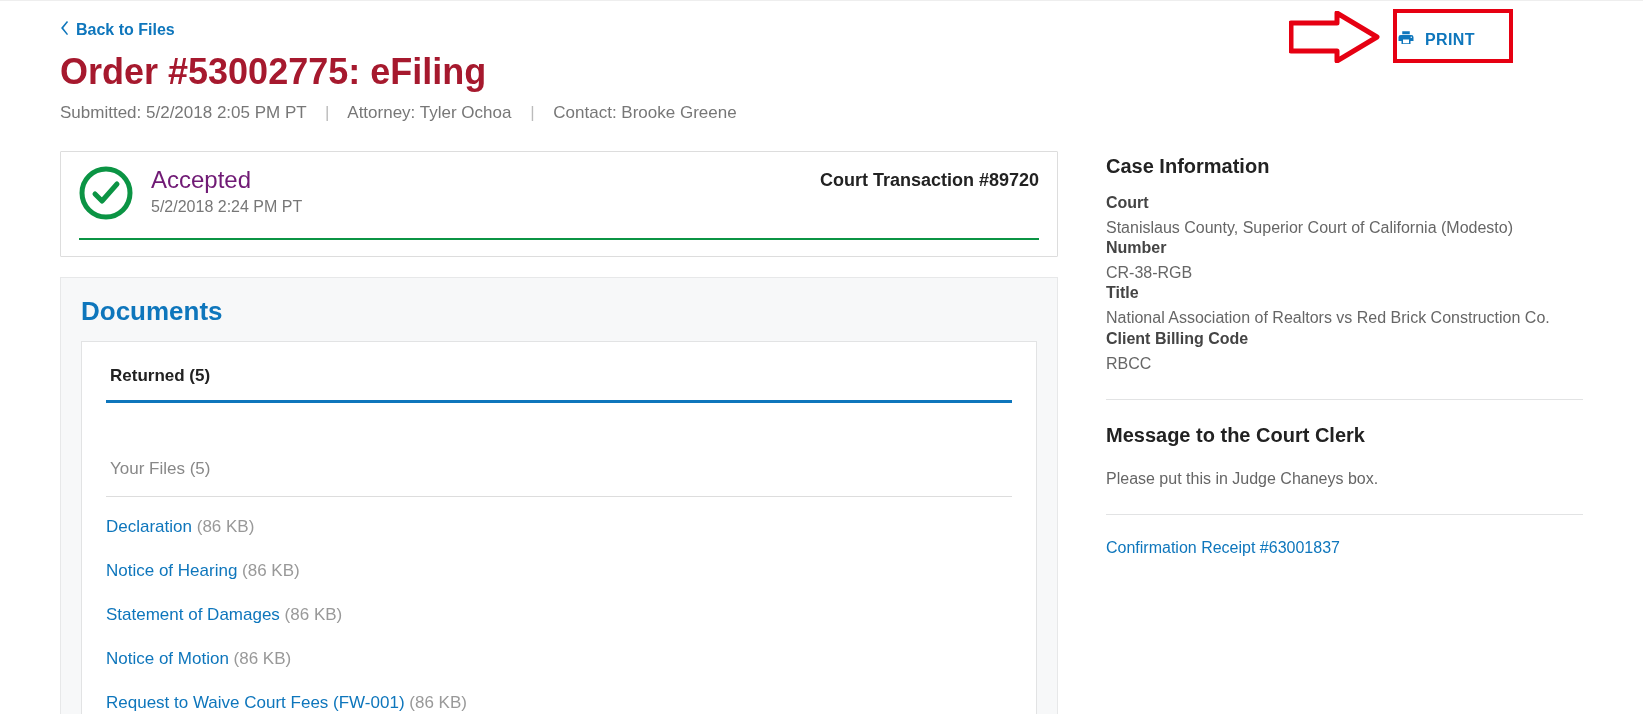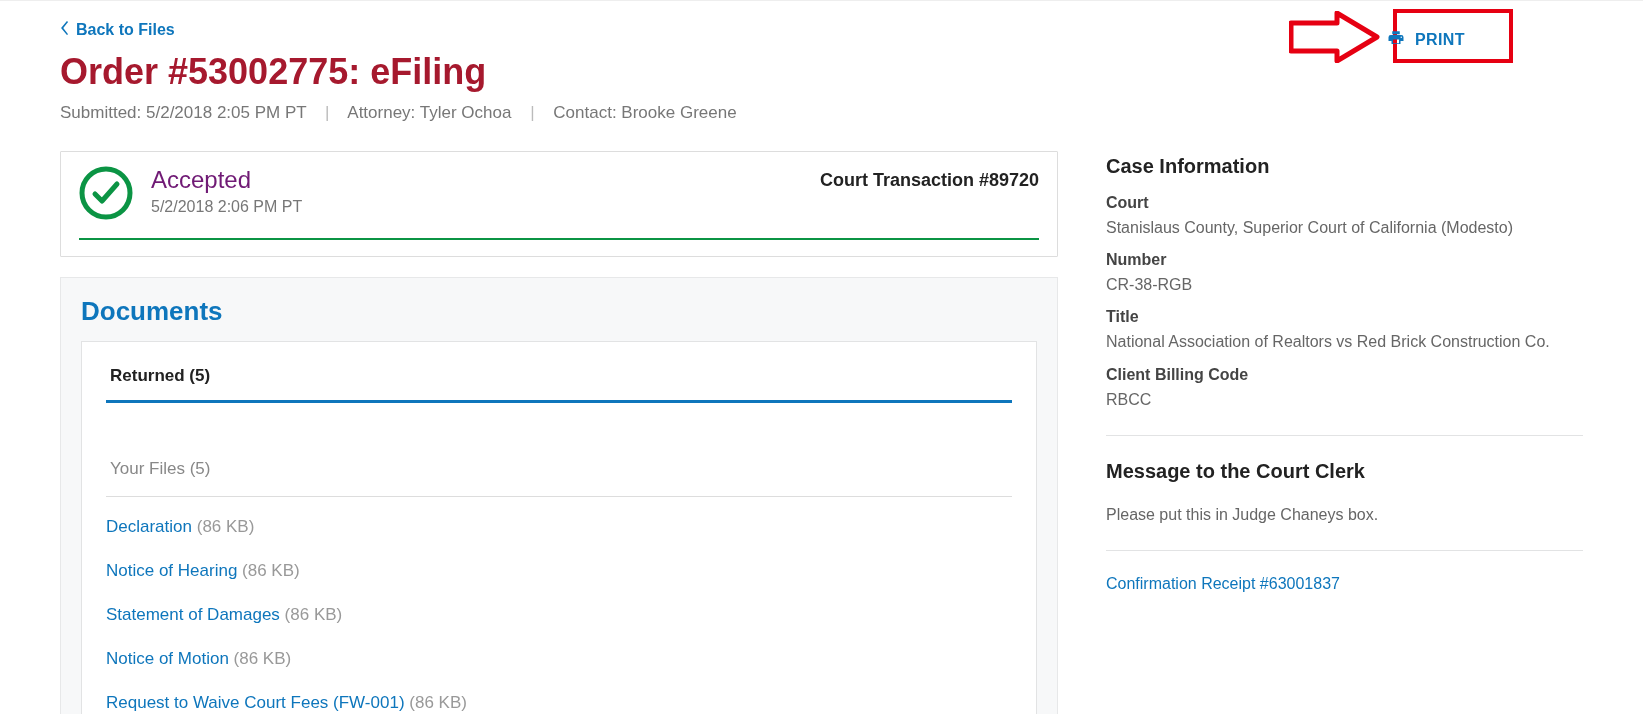--- a/index.html
+++ b/index.html
@@ -81,27 +81,27 @@
   .file-size { color:#999; }
   .list-divider { height:1px; background:#e2e3e4; margin-top:10px; }
   .download-all {
     color:#0e76bc; font-weight:700; font-size:16px;
     display:inline-flex; align-items:center; gap:22px;
     margin-top:16px; cursor:pointer; letter-spacing:.3px;
   }
   .download-all svg { width:16px; height:16px; }
 
   .side-heading { font-size:20px; font-weight:700; color:#222; margin:0 0 16px 0; }
-  .side-label { font-size:16px; font-weight:700; color:#444; margin-top:12px; }
+  .side-label { font-size:16px; font-weight:700; color:#444; }
   .side-val { color:#666; font-size:16px; margin-top:4px; line-height:1.45; }
   .side-sep { height:1px; background:#e2e3e4; margin:24px 0; }
   .conf-link { color:#0e76bc; font-size:16px; cursor:pointer; }
 
   
-  .print-wrap { position:absolute; top:14px; right:150px; }
+  .print-wrap { position:absolute; top:14px; right:140px; }
   .print-btn {
     display:inline-flex; align-items:center; gap:10px;
     color:#0e76bc; font-weight:700; font-size:16px;
     padding:14px 28px; cursor:pointer; letter-spacing:.4px;
   }
   .print-btn svg{width:18px;height:18px;}
   .print-outline {
     position:absolute; top:8px; right:130px;
     width:120px; height:54px;
     border:4px solid #e60012;
@@ -160,21 +160,21 @@
       <div class="status-card">
         <div class="status-row">
           <div class="status-icon">
             <svg viewBox="0 0 54 54">
                 <circle cx="27" cy="27" r="24" fill="none" stroke="#0b9444" stroke-width="5"></circle>
                 <path d="M16 28 l7 7 15-17" fill="none" stroke="#0b9444" stroke-width="5" stroke-linecap="round" stroke-linejoin="round"></path>
               </svg>
           </div>
           <div class="status-body">
             <div class="status-title">Accepted</div>
-            <div class="status-time">5/2/2018 2:06 PM PT</div>
+            <div class="status-time">5/2/2018 2:24 PM PT</div>
           </div>
           <div class="status-right">Court Transaction #89720</div>
         </div>
         <div class="status-divider"></div>
       </div>
 
       <div class="docs-card">
         <div class="docs-title">Documents</div>
         <div class="docs-panel">
           <div class="tabs-row">

